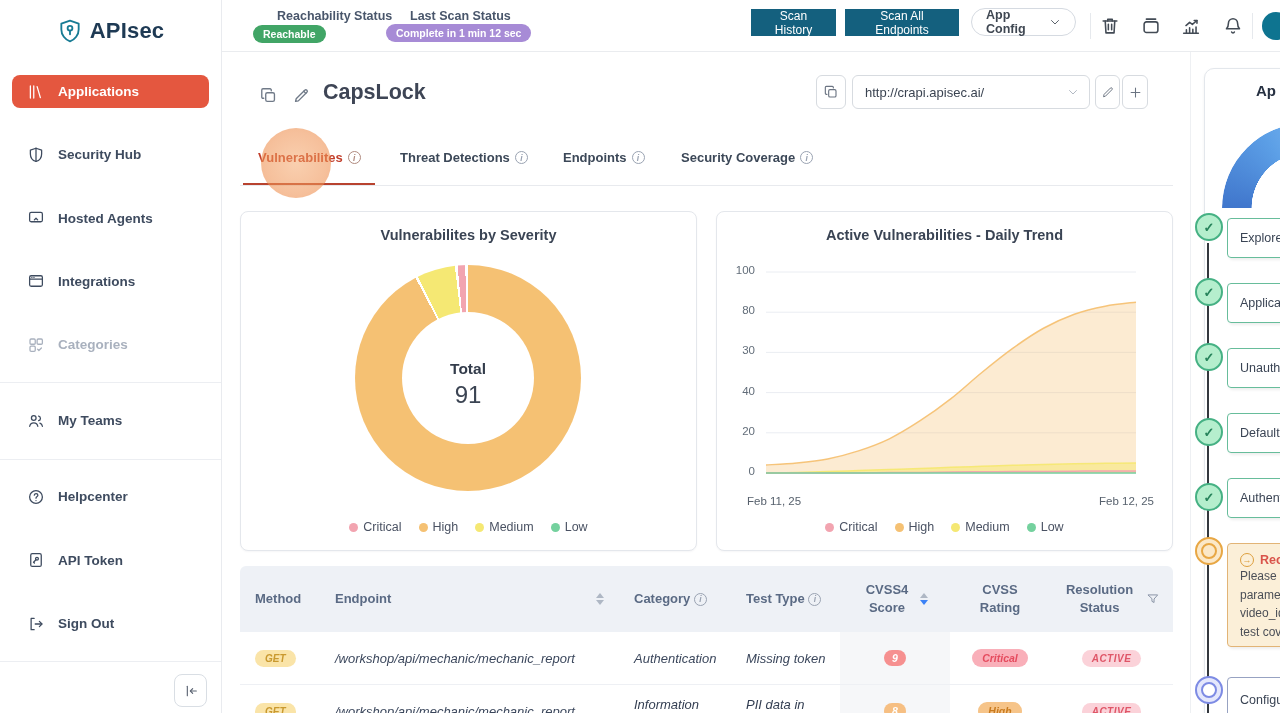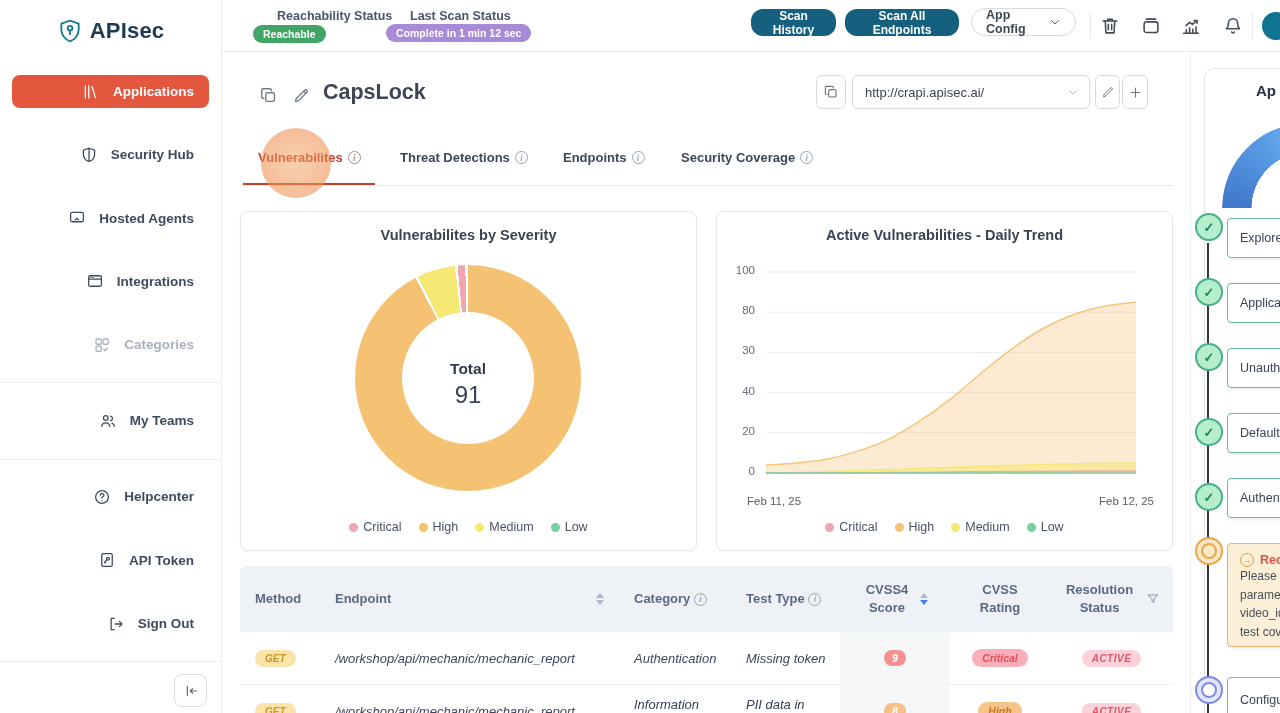--- a/index.html
+++ b/index.html
@@ -7,35 +7,35 @@
   body { font-family:"Liberation Sans", sans-serif; }
   #app { position:relative; width:1280px; height:713px; background:#fff; overflow:hidden; }
 
   svg.ic { display:block; stroke:currentColor; fill:none; stroke-width:1.7; stroke-linecap:round; stroke-linejoin:round; }
 
   
   .sidebar { position:absolute; left:0; top:0; width:222px; height:713px; background:#fff; border-right:1px solid #E9EBEF; display:flex; flex-direction:column; z-index:5; }
   .logo { display:flex; align-items:center; gap:7px; margin:18px auto 16px; height:30px; }
   .logo-text { font-size:22px; font-weight:800; color:#1E3A54; letter-spacing:.2px; }
   .logo-shield { color:#177B94; }
-  .sb-item { display:flex; align-items:center; gap:13px; height:40px; margin:15px 12px; padding:0 15px; border-radius:8px; color:#3E4B5F; font-weight:700; font-size:13.5px; cursor:pointer;justify-content:flex-end; }
+  .sb-item { display:flex; align-items:center; gap:13px; height:40px; margin:15px 12px; padding:0 15px; border-radius:8px; color:#3E4B5F; font-weight:700; font-size:13.5px; cursor:pointer; }
   .sb-item .sb-ic { width:18px; height:18px; flex:0 0 18px; }
   .sb-item.active { background:var(--accent,#E4573F); color:#fff; }
   .sb-item.disabled { color:#A9B1BE; }
   .sb-div { height:1px; background:#ECEEF2; margin:6px 0; }
   .collapse-row { display:flex; justify-content:flex-end; padding:6px 14px; }
   .collapse-btn { width:33px; height:33px; border:1px solid #D9DEE4; border-radius:8px; background:#fff; color:#5B6472; display:flex; align-items:center; justify-content:center; cursor:pointer; }
 
   
   .topbar { position:absolute; left:222px; top:0; right:0; height:52px; background:#fff; border-bottom:1px solid #EAECEF; z-index:4; }
   .tb-label { position:absolute; top:9px; font-size:12.5px; font-weight:700; color:#49566B;margin-left:24px; }
   .badge { position:absolute; display:inline-block; font-size:10.5px; font-weight:700; color:#fff; border-radius:9px; padding:3px 10px; }
   .badge-green { background:var(--badge-green,#41A566); }
   .badge-purple { background:var(--badge-purple,#A78BD6); }
-  .tb-btn { position:absolute; top:9px; height:27px; border:none; border-radius:12px; background:var(--teal,#14607E); color:#fff; font-family:inherit; font-size:12px; font-weight:700; padding:0 18px; cursor:pointer; }
+  .tb-btn { position:absolute; top:9px; height:27px; border:none; border-radius:0; background:var(--teal,#14607E); color:#fff; font-family:inherit; font-size:12px; font-weight:400; padding:0 18px; cursor:pointer; }
   .tb-config { position:absolute; top:8px; height:28px; display:flex; align-items:center; gap:20px; border:1px solid #D5DAE1; border-radius:15px; background:#fff; color:#3F4752; font-size:12.5px; font-weight:600; padding:0 14px; cursor:pointer; }
   .tb-sep { position:absolute; top:13px; width:1px; height:26px; background:#E6E9ED; }
   .tb-ic { position:absolute; top:15px; width:22px; height:22px; color:#434B55; cursor:pointer; }
   .avatar { position:absolute; top:12px; width:28px; height:28px; border-radius:50%; background:#0E7490; }
 
   
   .hdr-ic-btn { position:absolute; width:20px; height:20px; color:#707A88; cursor:pointer; }
   .page-title { position:absolute; left:323px; top:80px; font-size:21.5px; font-weight:800; color:#3E4555; }
   .url-btn { position:absolute; top:75px; height:34px; border:1px solid #D7DBE0; border-radius:6px; background:#fff; color:#6B7482; display:flex; align-items:center; justify-content:center; cursor:pointer; }
   .url-select { position:absolute; left:852px; top:75px; width:238px; height:34px; border:1px solid #D7DBE0; border-radius:6px; background:#fff; display:flex; align-items:center; padding:0 10px 0 12px; font-size:13px; color:#3A4351; cursor:pointer;justify-content:center; }

